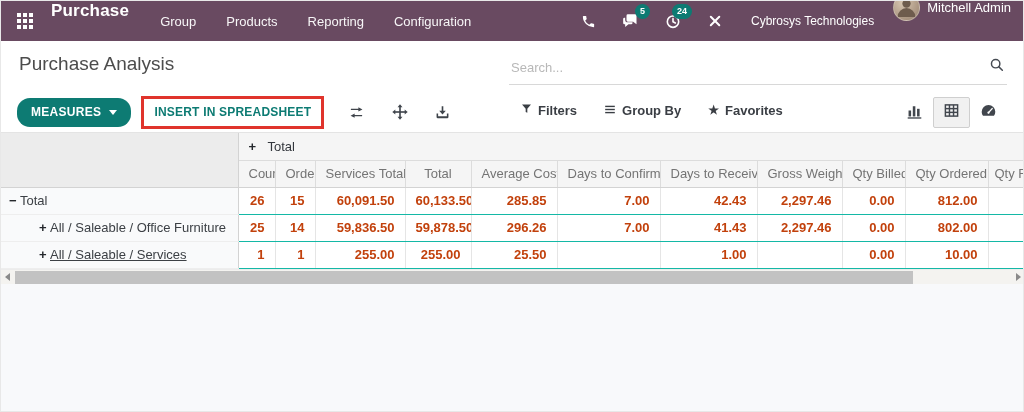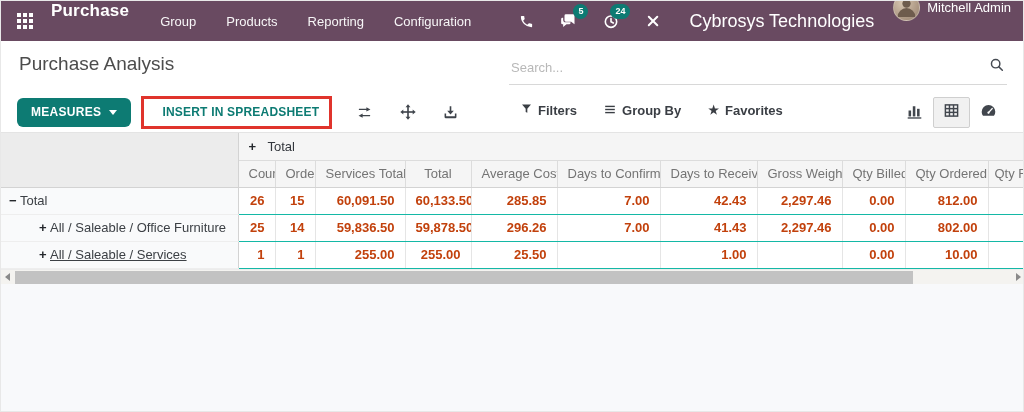--- a/index.html
+++ b/index.html
@@ -19,37 +19,37 @@
   .navbar{height:40px;background:var(--navbar-bg);display:flex;color:#fff;}
   .apps-btn{width:48px;height:40px;display:flex;align-items:center;justify-content:center;cursor:pointer;}
   .apps-grid{display:grid;grid-template-columns:repeat(3,4px);grid-gap:2px;}
   .apps-grid i{width:4px;height:4px;background:#fff;}
   .brand{font-size:17px;font-weight:bold;margin:0 16px 0 2px;letter-spacing:.2px;}
   .nav-menu{font-size:13px;padding:0 15px;height:40px;display:flex;align-items:center;cursor:pointer;color:rgba(255,255,255,.95);}
   .nav-spacer{flex:1;}
   .nav-icon-btn{position:relative;height:40px;display:flex;align-items:center;padding:0 13px;cursor:pointer;}
   .nav-icon-btn svg{display:block;}
   .nav-badge{position:absolute;top:3px;right:2px;background:var(--accent);color:#fff;font-size:9px;font-weight:bold;line-height:1;padding:3px 5px;border-radius:9px;}
-  .company{font-size:18px;padding:0 15px;height:40px;display:flex;align-items:center;cursor:pointer;}
+  .company{font-size:12px;padding:0 15px;height:40px;display:flex;align-items:center;cursor:pointer;}
   .user-block{display:flex;align-items:center;height:24px;padding:0 12px 12px 4px;cursor:pointer;}
   .avatar{width:27px;height:27px;border-radius:50%;background:radial-gradient(circle at 35% 30%,#d8c7b2,#a99480 70%,#8c7a68);display:flex;align-items:flex-end;justify-content:center;overflow:hidden;margin-right:7px;border:1px solid rgba(255,255,255,.25);}
   .user-name{font-size:13px;}
 
   
   .cp-top{display:flex;align-items:flex-start;justify-content:space-between;padding:12px 16px 0 18px;height:47px;}
   .page-title{font-size:19px;font-weight:400;color:#4c4c4c;}
   .search-box{width:498px;display:flex;align-items:center;border-bottom:1px solid #d8d8d8;padding:3px 2px 7px 2px;margin-top:1px;}
   .search-input{border:none;outline:none;flex:1;font-size:13px;color:#555;background:transparent;}
   .search-input::placeholder{color:#b8b8b8;}
 
   
   .cp-bottom{position:relative;display:flex;align-items:center;padding:4px 16px 0 16px;height:44px;}
-  .btn-measures{display:flex;align-items:center;gap:8px;background:var(--accent);color:#fff;border:none;border-radius:6px;font-size:12px;font-weight:bold;font-family:inherit;padding:0 14px;height:29px;letter-spacing:.3px;cursor:pointer;}
+  .btn-measures{display:flex;align-items:center;gap:8px;background:var(--accent);color:#fff;border:none;border-radius:13px;font-size:12px;font-weight:bold;font-family:inherit;padding:0 14px;height:29px;letter-spacing:.3px;cursor:pointer;}
   .caret-down{width:0;height:0;border-left:4px solid transparent;border-right:4px solid transparent;border-top:5px solid #fff;}
-  .red-box{border:3px solid var(--red);margin-left:10px;display:inline-flex;padding-left:8px;}
+  .red-box{border:3px solid var(--red);margin-left:10px;display:inline-flex;}
   .btn-insert{background:#fff;color:var(--accent);border:none;font-size:12px;font-weight:bold;font-family:inherit;padding:0 10px;height:27px;letter-spacing:.2px;cursor:pointer;}
   .tool-icons{display:flex;align-items:center;gap:27px;margin-left:24px;}
   .tool-icon{cursor:pointer;display:flex;}
   .filter-group{position:absolute;left:520px;top:0;height:44px;display:flex;align-items:center;gap:27px;}
   .filter-item{display:flex;align-items:center;gap:6px;font-size:13px;font-weight:600;color:#3a3e44;cursor:pointer;}
   .star-glyph{font-size:12px;color:#3a3e44;line-height:1;}
   .view-switcher{margin-left:auto;display:flex;align-items:center;}
   .vs-btn{width:37px;height:31px;display:flex;align-items:center;justify-content:center;background:transparent;border:1px solid transparent;cursor:pointer;}
   .vs-btn.active{background:#f1f1f1;border:1px solid #cfcfcf;border-radius:2px;}
 

